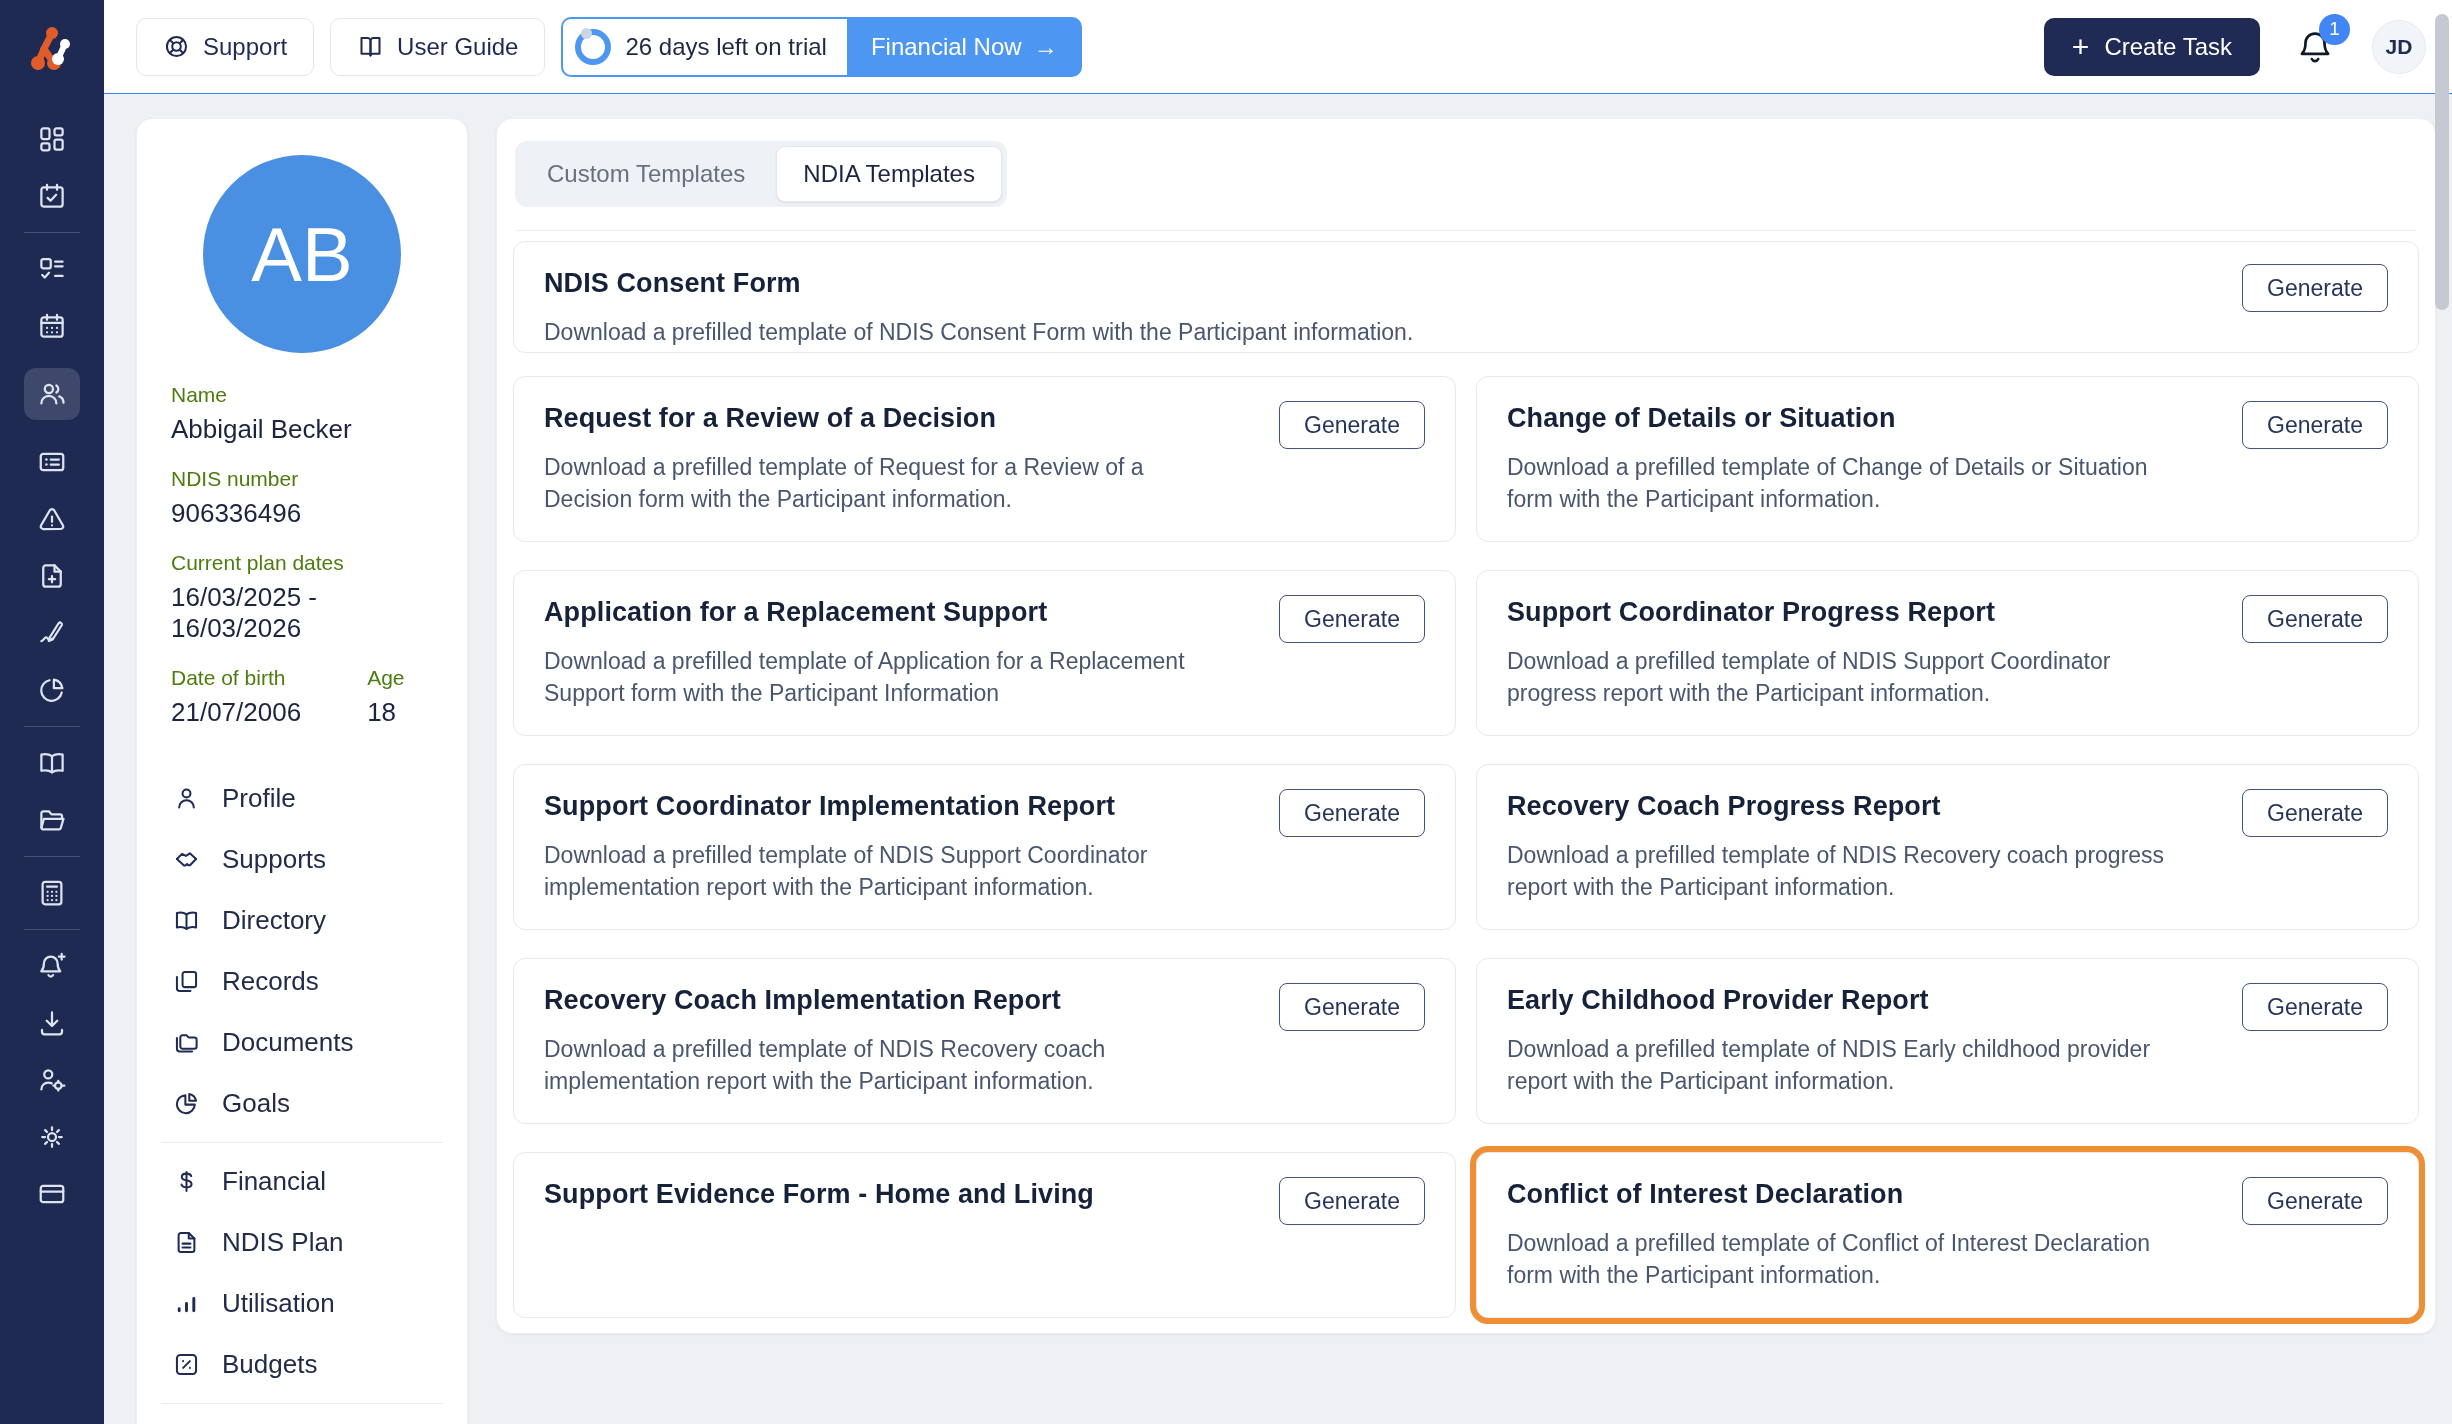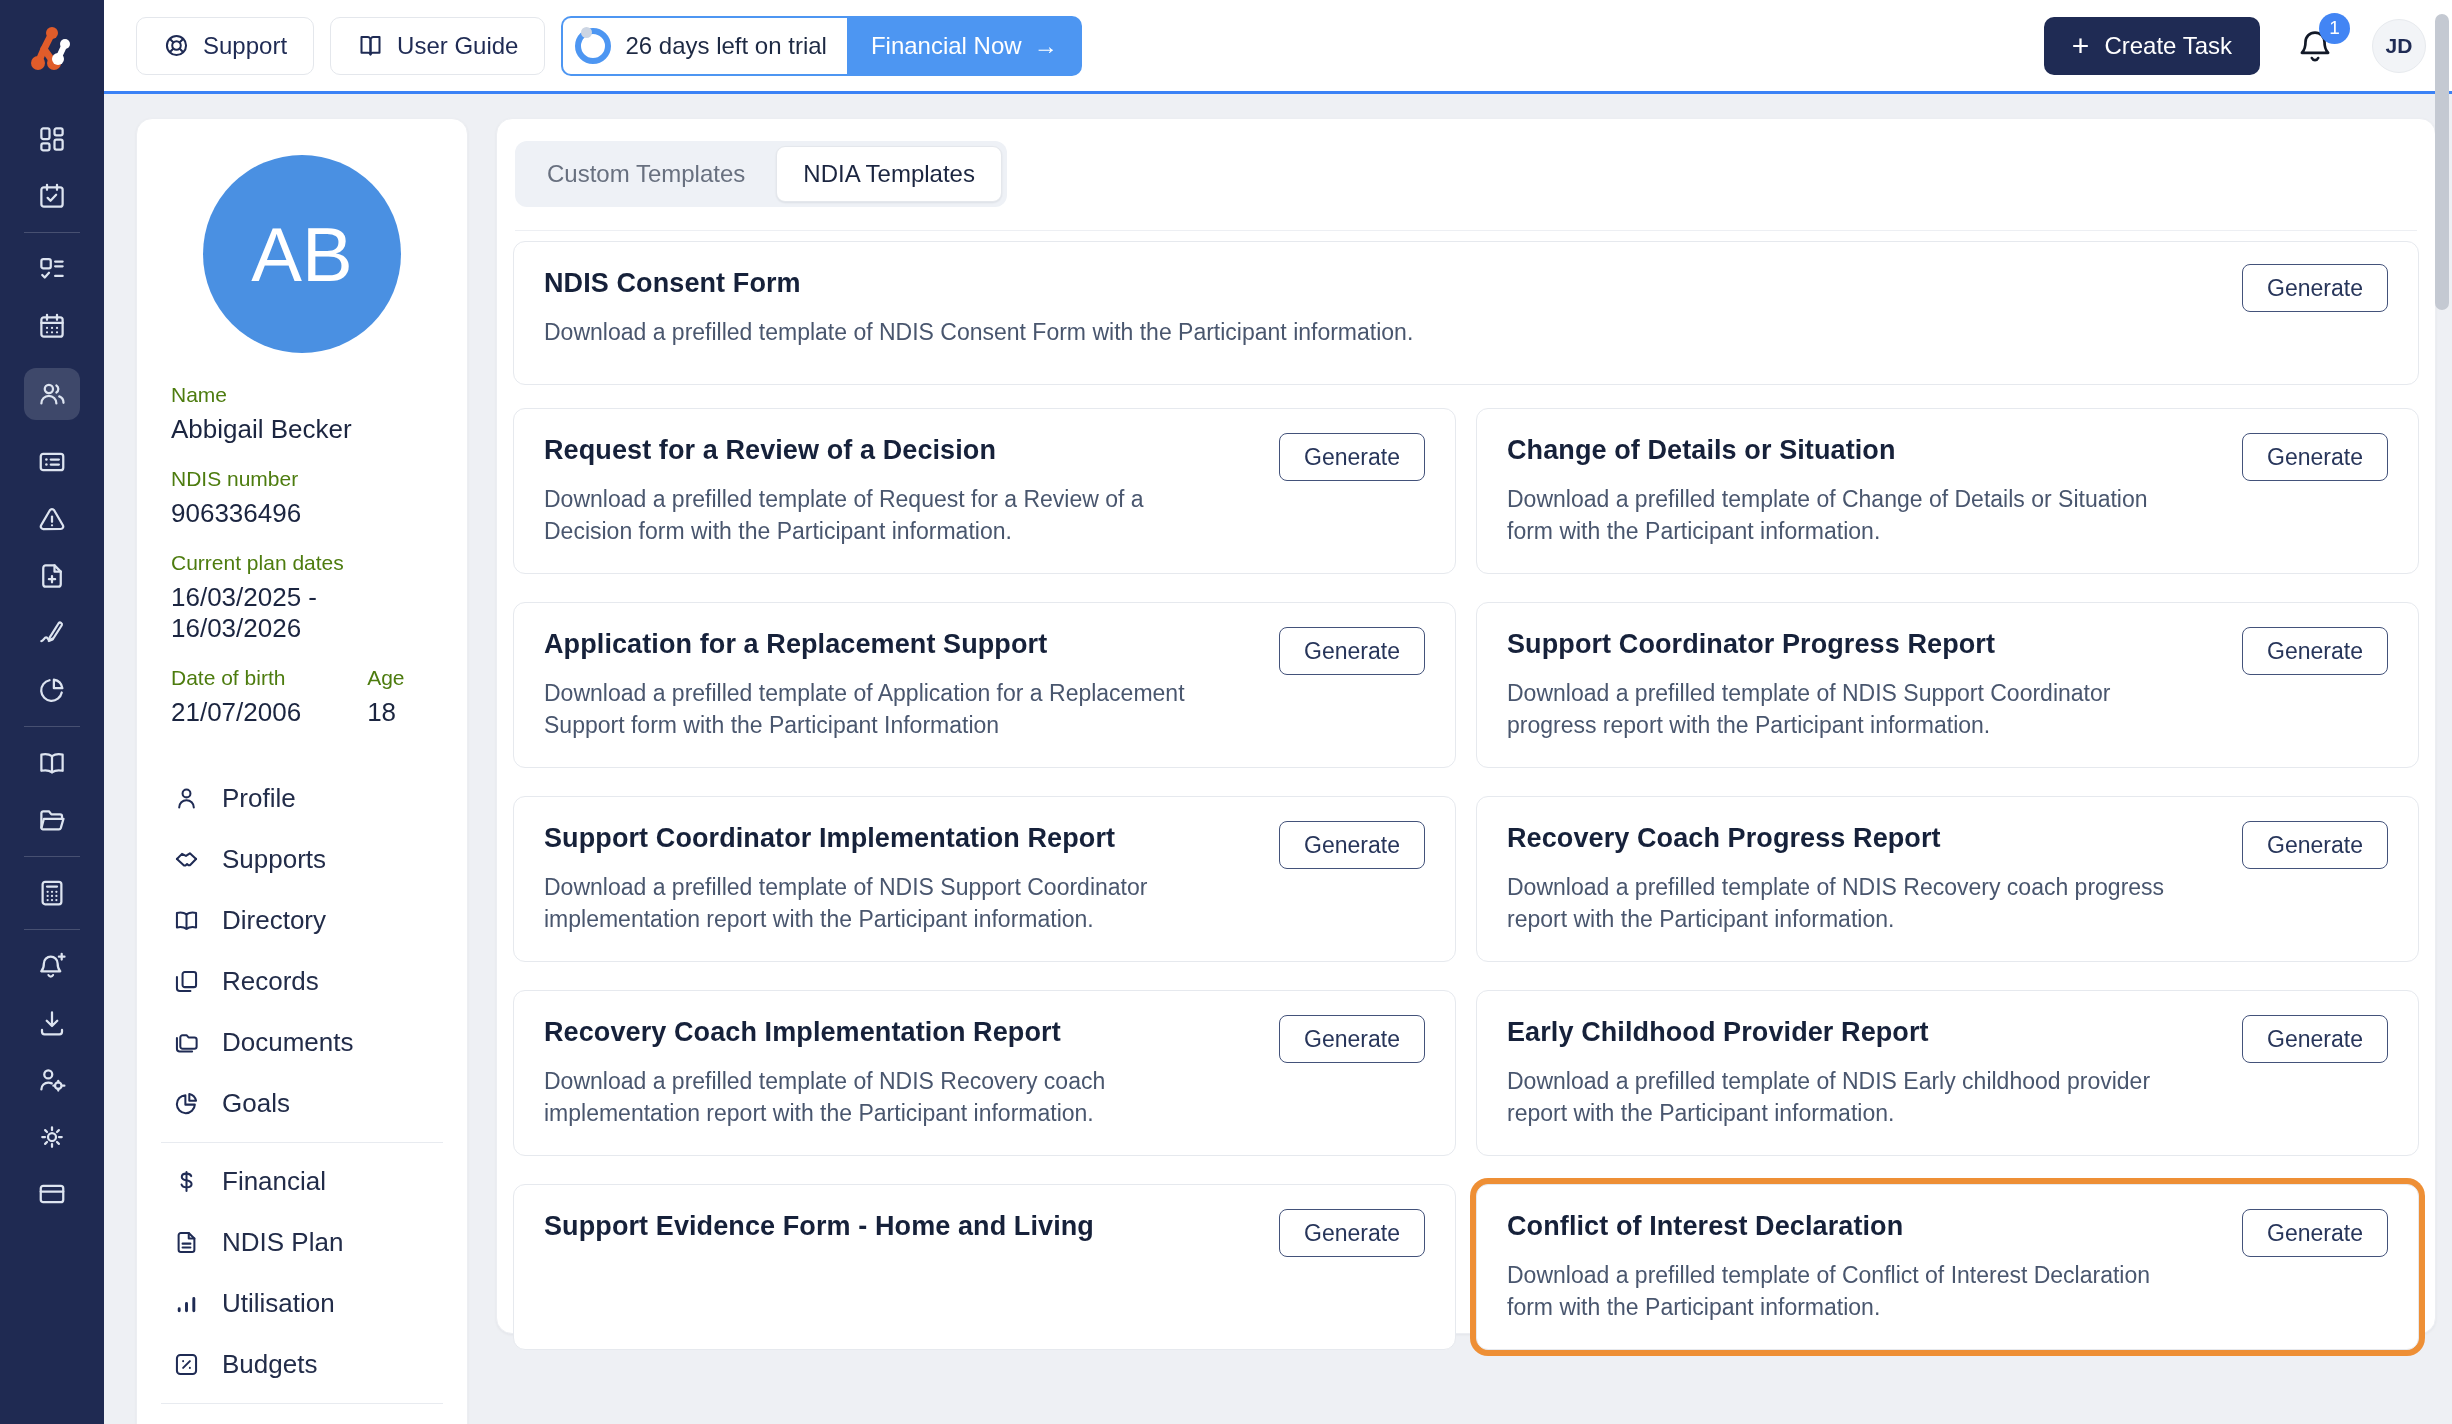--- a/index.html
+++ b/index.html
@@ -9,21 +9,21 @@
 
   
   .rail { position:absolute; left:0; top:0; width:104px; height:1424px; background:#1f2a52; display:flex; flex-direction:column; align-items:center; z-index:10; }
   .rail .logo { margin-top:18px; }
   .rail-icons { margin-top:44px; display:flex; flex-direction:column; align-items:center; gap:27px; color:#dde4f0; }
   .rail-item { width:48px; height:30px; display:flex; align-items:center; justify-content:center; cursor:pointer; }
   .rail-item.active { background:rgba(255,255,255,0.14); border-radius:12px; width:56px; height:52px; }
   .rail-div { width:56px; height:1px; background:rgba(255,255,255,0.18); margin:-6px 0; }
 
   
-  .topbar { position:absolute; left:104px; top:0; width:2348px; height:94px; background:#fff; border-bottom:3px solid #3b82f6; display:flex; align-items:center; padding:0 26px 0 32px; gap:16px; }
+  .topbar { position:absolute; left:104px; top:0; width:2348px; height:94px; background:#fff; border-bottom:1px solid #3b82f6; display:flex; align-items:center; padding:0 26px 0 32px; gap:16px; }
   .btn-outline { display:inline-flex; align-items:center; gap:13px; height:58px; padding:0 26px; background:#fff; border:1px solid #e4e7ec; border-radius:10px; color:#1f2b54; font-size:24px; font-weight:500; cursor:pointer; }
   .trial { display:flex; align-items:stretch; height:60px; }
   .trial-left { display:flex; align-items:center; gap:14px; padding:0 20px 0 12px; background:#fff; border:2px solid #4d96f2; border-right:none; border-radius:10px 0 0 10px; font-size:24px; color:#1e2a44; }
   .ring { width:36px; height:36px; border-radius:50%; border:6px solid #4d96f2; position:relative; }
   .ring::after { content:""; position:absolute; width:11px; height:11px; border-radius:50%; background:#ccd5e3; top:-7px; left:0px; }
   .subscribe { display:flex; align-items:center; gap:12px; padding:0 24px; background:#4d96f2; color:#fff; font-size:24px; font-weight:500; border:none; border-radius:0 10px 10px 0; cursor:pointer; }
   .spacer { flex:1; }
   .create-task { display:inline-flex; align-items:center; gap:15px; height:58px; padding:0 28px; background:#1f2b54; color:#fff; border:none; border-radius:10px; font-size:24px; font-weight:500; cursor:pointer; }
   .create-task .plus { font-size:30px; font-weight:400; line-height:1; }
   .bell-wrap { position:relative; margin:0 22px 0 20px; cursor:pointer; color:#111827; }
@@ -47,21 +47,21 @@
 
   
   .main-panel { position:absolute; left:496px; top:118px; width:1940px; height:1216px; background:#fff; border:1px solid #eceef2; border-radius:16px; box-shadow:0 1px 3px rgba(16,24,40,.05); }
   .tabs-row { padding:22px 18px 0; }
   .tab-group { display:inline-flex; background:#eef1f6; border-radius:12px; padding:5px; gap:4px;justify-content:space-between; }
   .tab { font-size:24px; font-weight:500; color:#68707f; padding:13px 26px; border-radius:9px; border:1px solid transparent; background:transparent; cursor:pointer; }
   .tab.active { background:#fff; color:#1b2540; border-color:#e4e7ec; box-shadow:0 1px 2px rgba(16,24,40,.08); }
   .tabs-divider { height:1px; background:#edeff3; margin-top:23px; }
   .cards { padding:10px 16px 16px; }
   .card { position:relative; background:#fff; border:1px solid #e6e9ee; border-radius:12px; padding:26px 30px; }
-  .card.featured { height:144px; margin-bottom:23px; }
+  .card.featured { height:112px; margin-bottom:23px; }
   .grid { display:grid; grid-template-columns:1fr 1fr; column-gap:20px; row-gap:28px; }
   .grid .card { min-height:157px; }
   .card-title { font-size:27px; font-weight:700; color:#16213a; letter-spacing:.1px; }
   .card-desc { font-size:23px; color:#49566e; line-height:32px; margin-top:17px; max-width:690px; }
   .generate-btn { position:absolute; top:24px; right:30px; height:48px; padding:0 24px; background:#fff; border:1px solid #43527a; border-radius:8px; color:#27355a; font-size:23px; font-weight:500; cursor:pointer; }
   .card.featured .generate-btn { top:22px; }
   .card.highlighted { box-shadow:0 0 0 6px #ee8f35; }
 </style>
 </head>
 <body>

